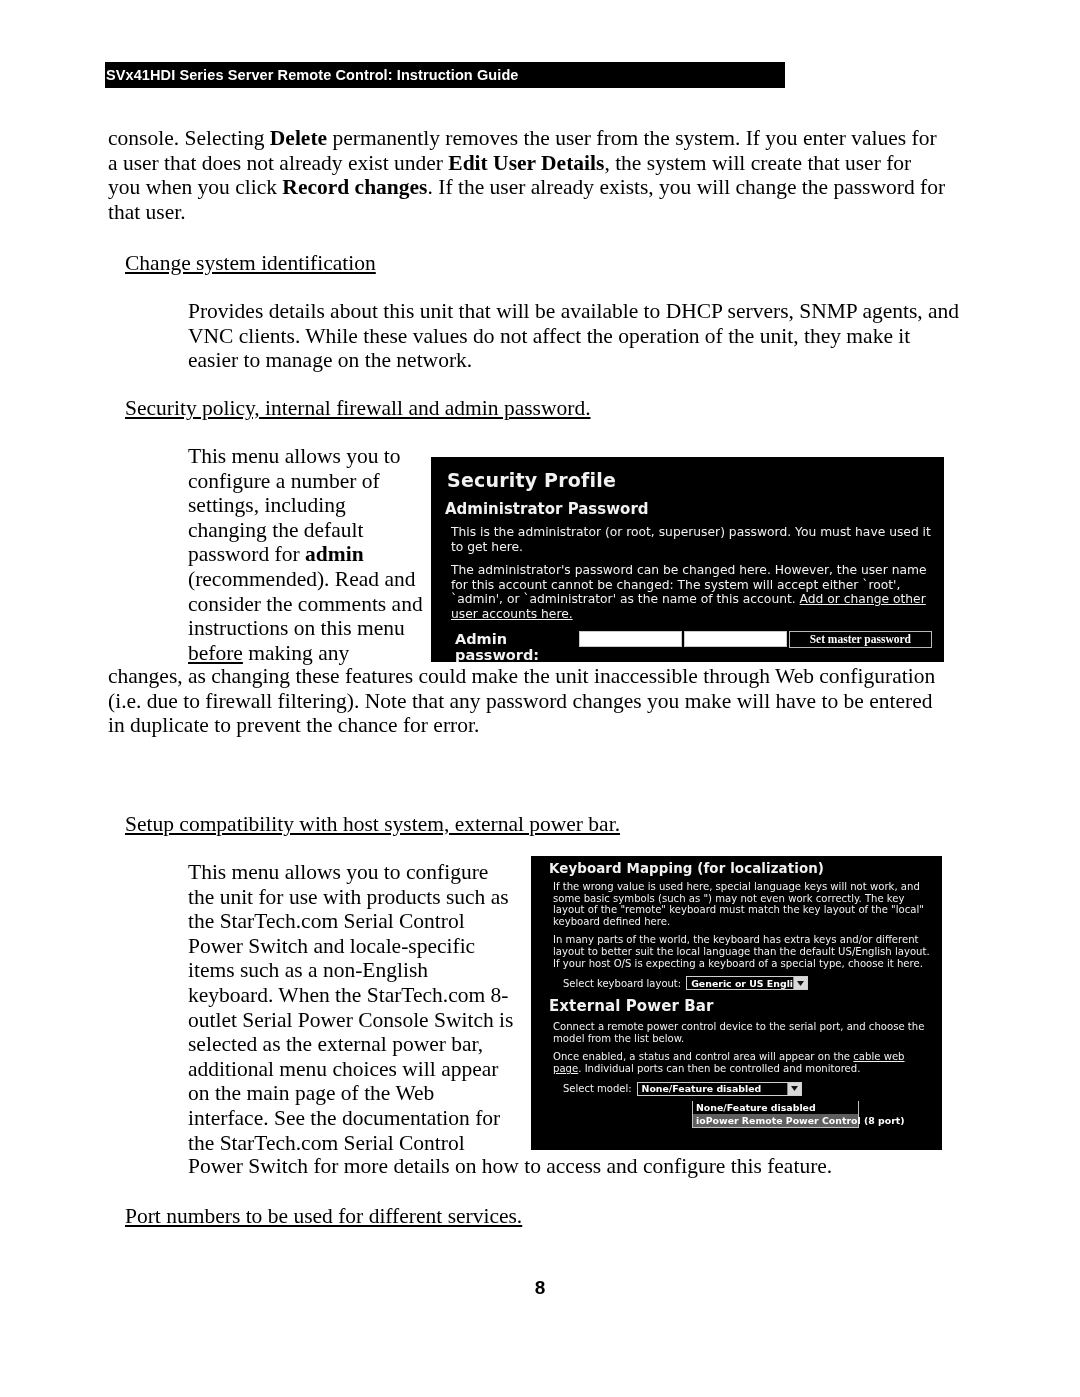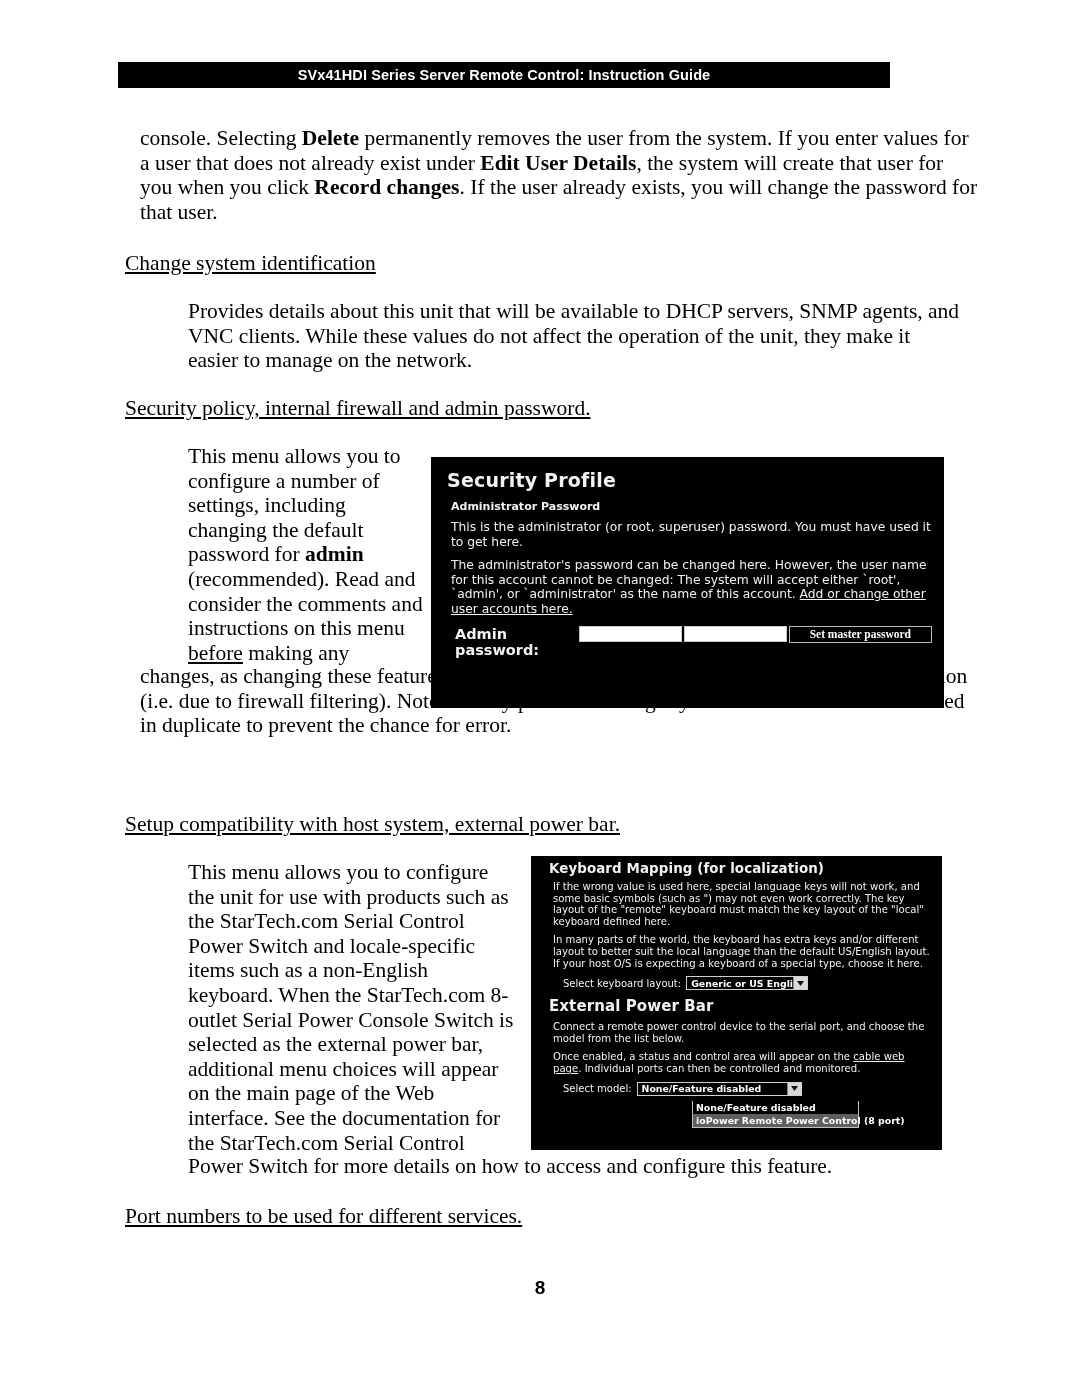--- a/index.html
+++ b/index.html
@@ -18,48 +18,48 @@
   }
 
   .page {
     position: absolute;
     inset: 0;
   }
 
   
   .header-bar {
     position: absolute;
-    left: 118px;
+    left: 105px;
     top: 62px;
-    width: 772px;
+    width: 680px;
     height: 26px;
     background: #000000;
     border: 1px solid #000;
     box-sizing: border-box;
     display: flex;
     align-items: center;
-    justify-content: center;
+    justify-content: flex-start;
   }
   .header-bar .header-title {
     color: #ffffff;
     font-family: "Liberation Sans", "DejaVu Sans", sans-serif;
     font-weight: bold;
     font-size: 14.5px;
     letter-spacing: 0.1px;
     white-space: nowrap;
   }
 
   
   .body-text {
     position: absolute;
     font-size: 21.5px;
     line-height: 24.6px;
     text-align: left;
   }
-  .indent-0 { left: 140px; width: 838px; }
+  .indent-0 { left: 108px; width: 838px; }
   .indent-1 { left: 188px; width: 775px; }
 
   .bold { font-weight: bold; }
   .uline { text-decoration: underline; }
 
   .section-head {
     position: absolute;
     left: 125px;
     font-size: 21.5px;
     line-height: 24.6px;
@@ -91,33 +91,33 @@
     background: #000000;
     color: #f2f2f2;
     font-family: "DejaVu Sans", "Liberation Sans", sans-serif;
     box-sizing: border-box;
     overflow: hidden;
   }
   .shot-security {
     left: 431px;
     top: 457px;
     width: 513px;
-    height: 251px;
+    height: 205px;
     padding: 10px 12px 8px 14px;
   }
   .shot-security .title {
     font-size: 19px;
     font-weight: bold;
     letter-spacing: 0.2px;
     margin: 2px 0 9px 2px;
   }
   .shot-security .subtitle {
-    font-size: 11px;
-    font-weight: bold;
-    margin: 0 0 7px 6px;
+    font-size: 15px;
+    font-weight: bold;
+    margin: 0 0 7px 0;
   }
   .shot-security p.para {
     font-size: 12.3px;
     line-height: 14.6px;
     margin: 0 0 9px 6px;
   }
   .shot-security a.inline-link,
   .shot .inline-link {
     color: #f2f2f2;
     text-decoration: underline;

